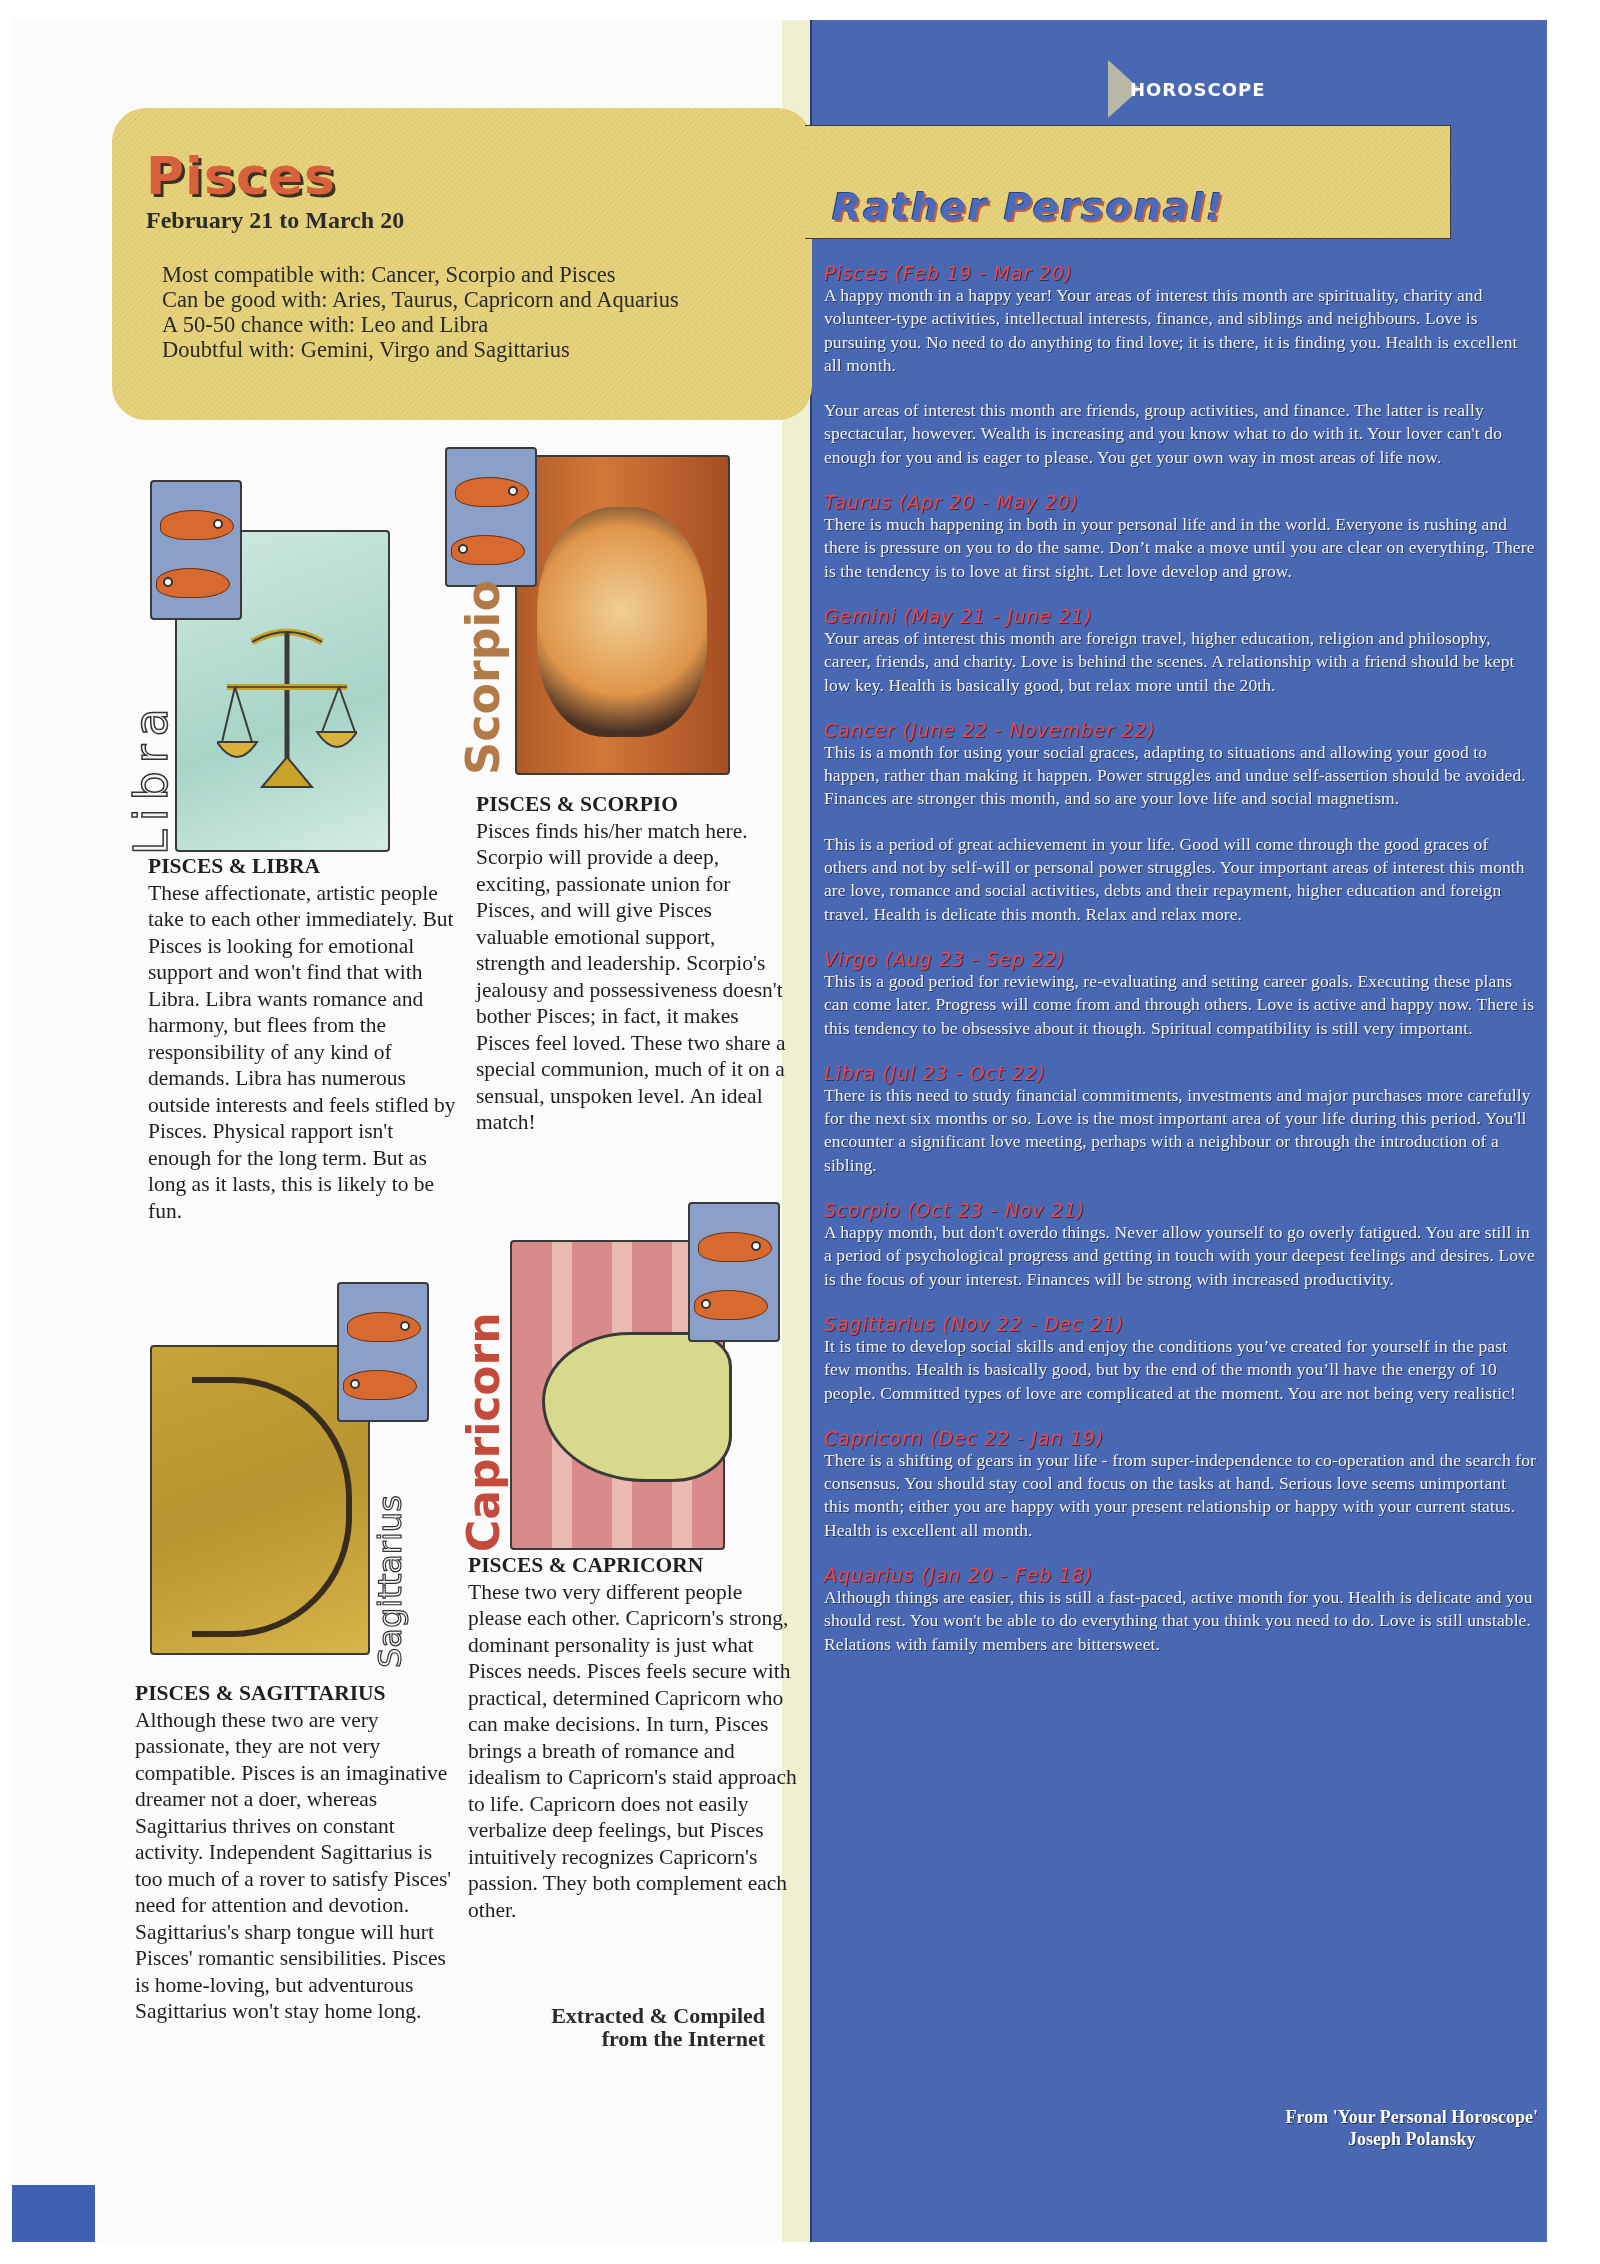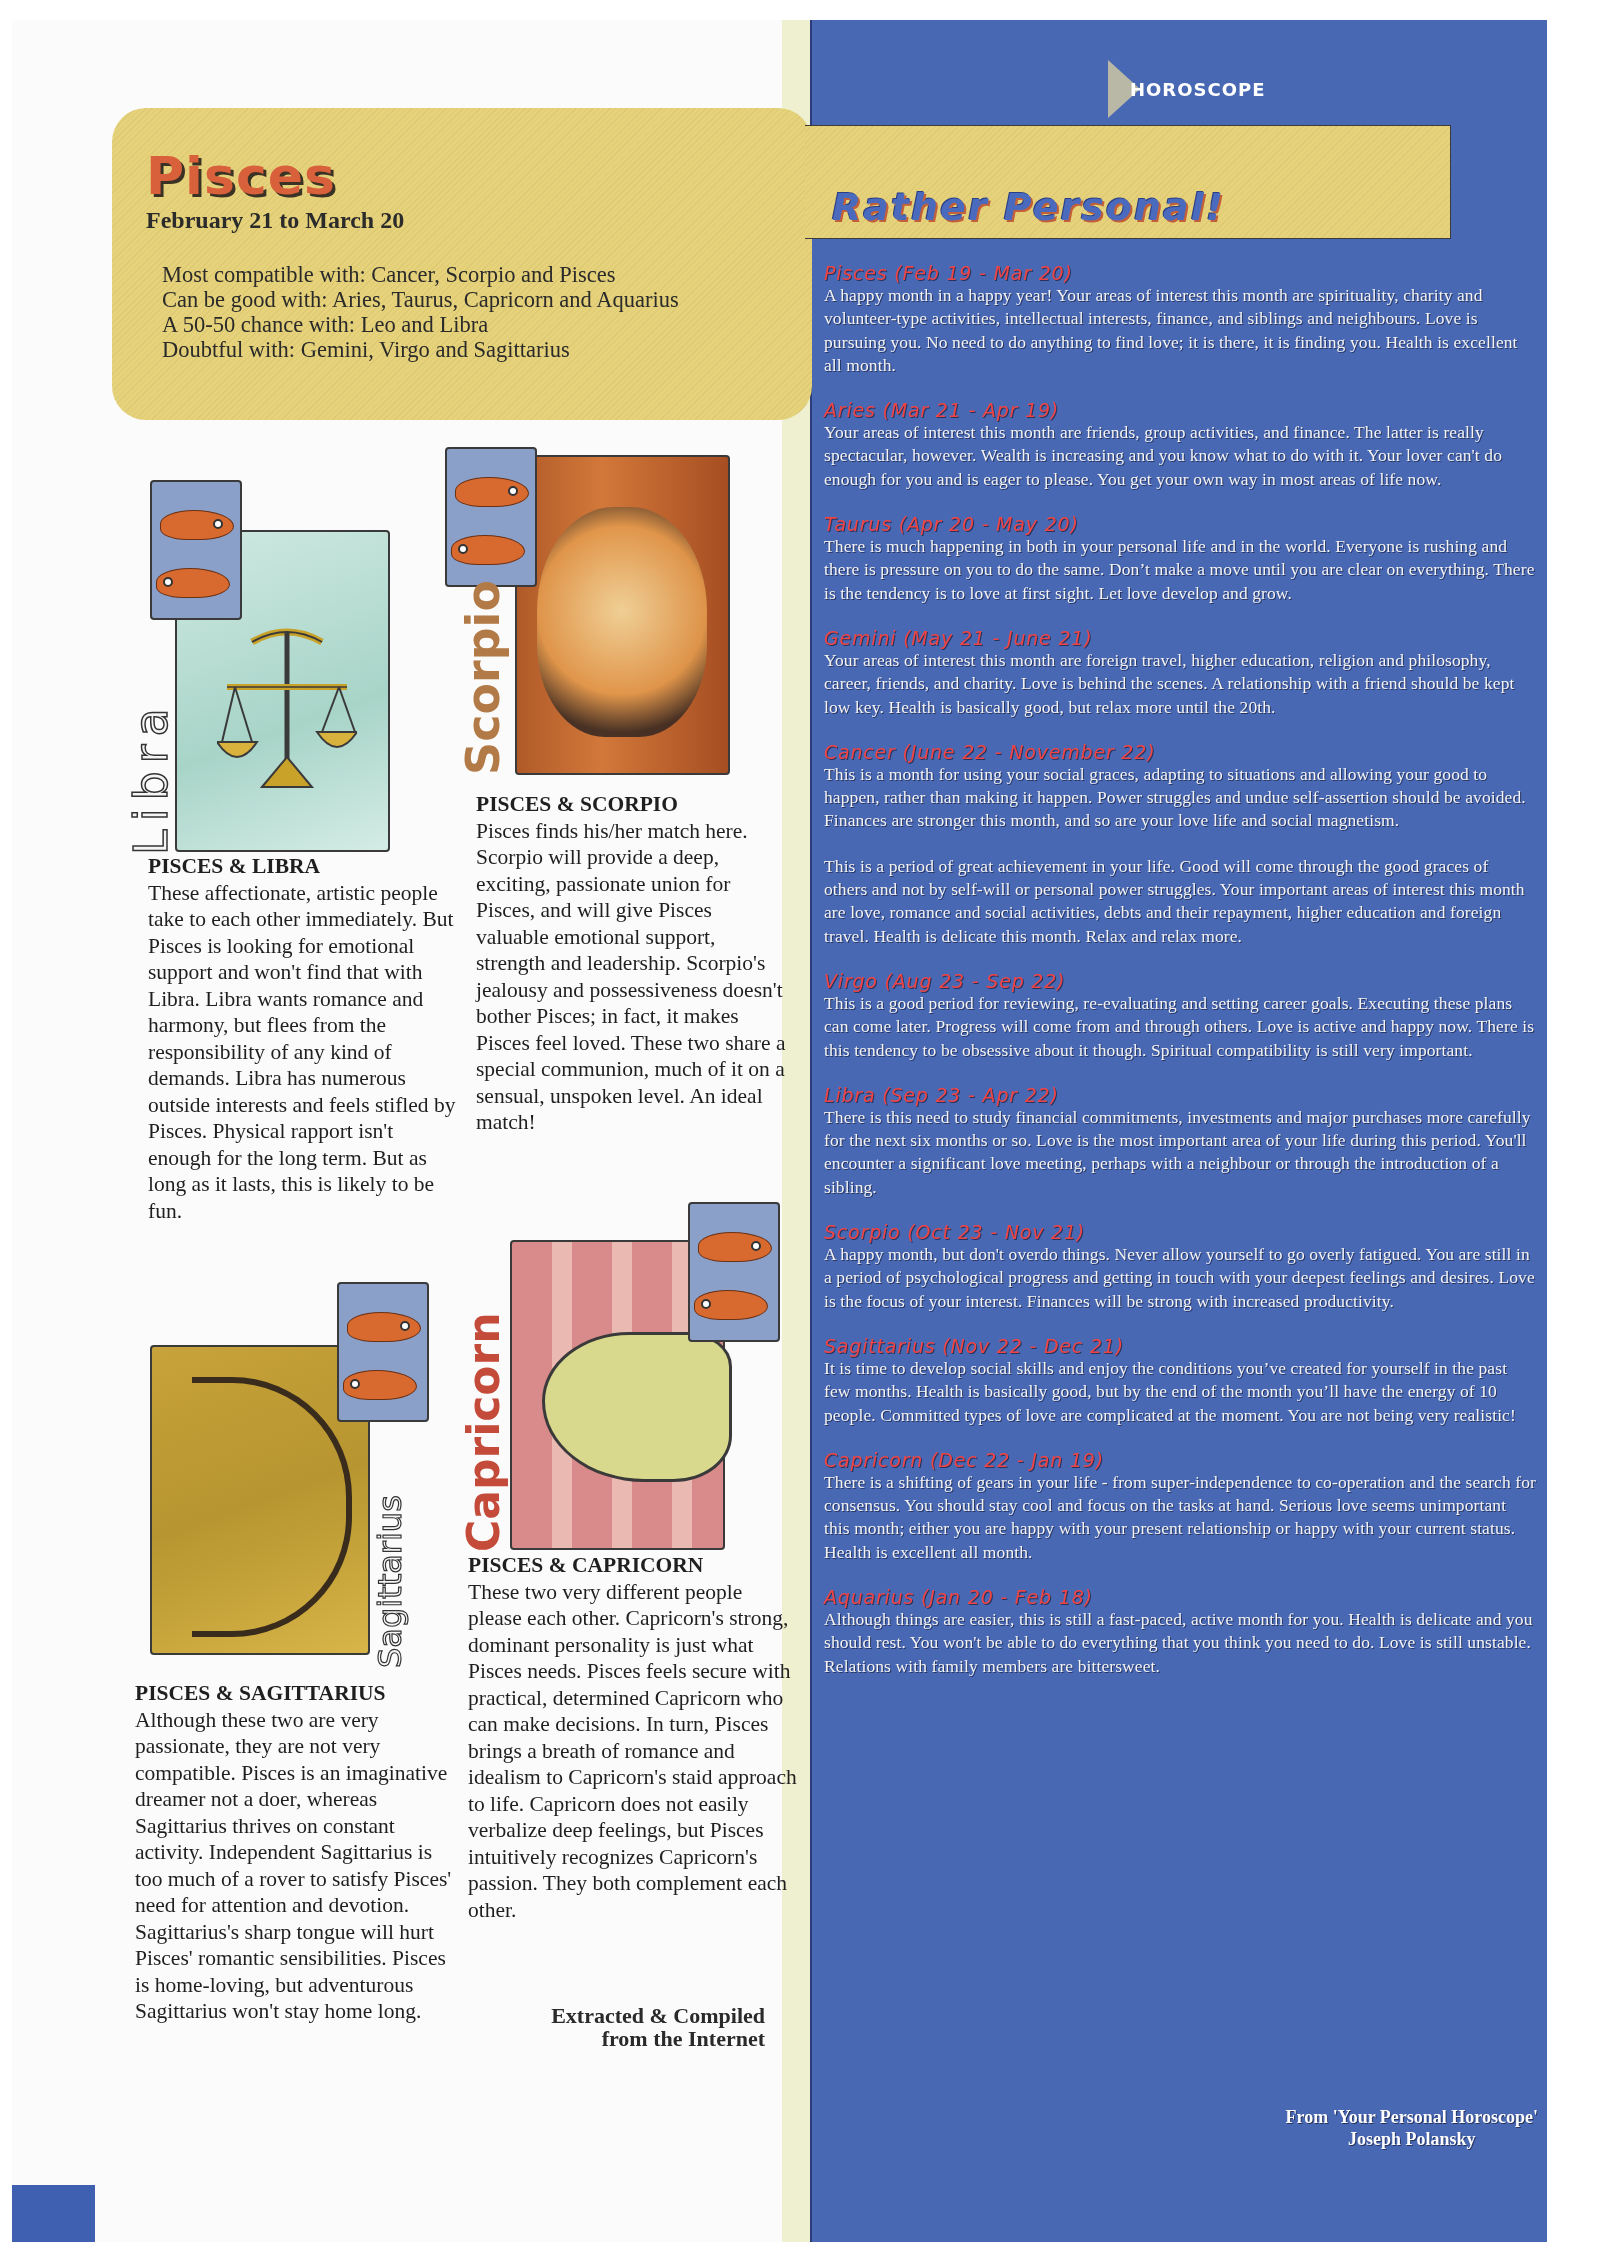--- a/index.html
+++ b/index.html
@@ -180,21 +180,20 @@
   <div>Extracted &amp; Compiled</div>
   <div>from the Internet</div>
 </div>
 
 <div class="entries">
   <div class="entry">
     <div class="entry-head">Pisces (Feb 19 - Mar 20)</div>
     <div class="entry-body">A happy month in a happy year! Your areas of interest this month are spirituality, charity and volunteer-type activities, intellectual interests, finance, and siblings and neighbours. Love is pursuing you. No need to do anything to find love; it is there, it is finding you. Health is excellent all month.</div>
   </div>
   <div class="entry">
-    <div class="entry-head">Aries (Mar 21  - Apr 19)</div>
     <div class="entry-body">Your areas of interest this month are friends, group activities, and finance. The latter is really spectacular, however. Wealth is increasing and you know what to do with it. Your lover can't do enough for you and is eager to please. You get your own way in most areas of life now.</div>
   </div>
   <div class="entry">
     <div class="entry-head">Taurus (Apr 20 - May 20)</div>
     <div class="entry-body">There is much happening in both in your personal life and in the world. Everyone is rushing and there is pressure on you to do the same. Don’t make a move until you are clear on everything. There is the tendency is to love at first sight. Let love develop and grow.</div>
   </div>
   <div class="entry">
     <div class="entry-head">Gemini (May 21  - June 21)</div>
     <div class="entry-body">Your areas of interest this month are foreign travel, higher education, religion and philosophy, career, friends, and charity. Love is behind the scenes. A relationship with a friend should be kept low key. Health is basically good, but relax more until the 20th.</div>
   </div>
@@ -203,21 +202,21 @@
     <div class="entry-body">This is a month for using your social graces, adapting to situations and allowing your good to happen, rather than making it happen. Power struggles and undue self-assertion should be avoided. Finances are stronger this month, and so are your love life and social magnetism.</div>
   </div>
   <div class="entry">
     <div class="entry-body">This is a period of great achievement in your life. Good will come through the good graces of others and not by self-will or personal power struggles. Your important areas of interest this month are love, romance and social activities, debts and their repayment, higher education and foreign travel. Health is delicate this month. Relax and relax more.</div>
   </div>
   <div class="entry">
     <div class="entry-head">Virgo (Aug 23 - Sep 22)</div>
     <div class="entry-body">This is a good period for reviewing, re-evaluating and setting career goals. Executing these plans can come later. Progress will come from and through others. Love is active and happy now. There is this tendency to be obsessive about it though. Spiritual compatibility is still very important.</div>
   </div>
   <div class="entry">
-    <div class="entry-head">Libra (Sep 23 - Apr 22)</div>
+    <div class="entry-head">Libra (Jul 23 - Oct 22)</div>
     <div class="entry-body">There is this need to study financial commitments, investments and major purchases more carefully for the next six months or so. Love is the most important area of your life during this period. You'll encounter a significant love meeting, perhaps with a neighbour or through the introduction of a sibling.</div>
   </div>
   <div class="entry">
     <div class="entry-head">Scorpio (Oct 23 - Nov 21)</div>
     <div class="entry-body">A happy month, but don't overdo things. Never allow yourself to go overly fatigued. You are still in a period of psychological progress and getting in touch with your deepest feelings and desires. Love is the focus of your interest. Finances will be strong with increased productivity.</div>
   </div>
   <div class="entry">
     <div class="entry-head">Sagittarius (Nov 22 - Dec 21)</div>
     <div class="entry-body">It is time to develop social skills and enjoy the conditions you’ve created for yourself in the past few months. Health is basically good, but by the end of the month you’ll have the energy of 10 people. Committed types of love are complicated at the moment. You are not being very realistic!</div>
   </div>

